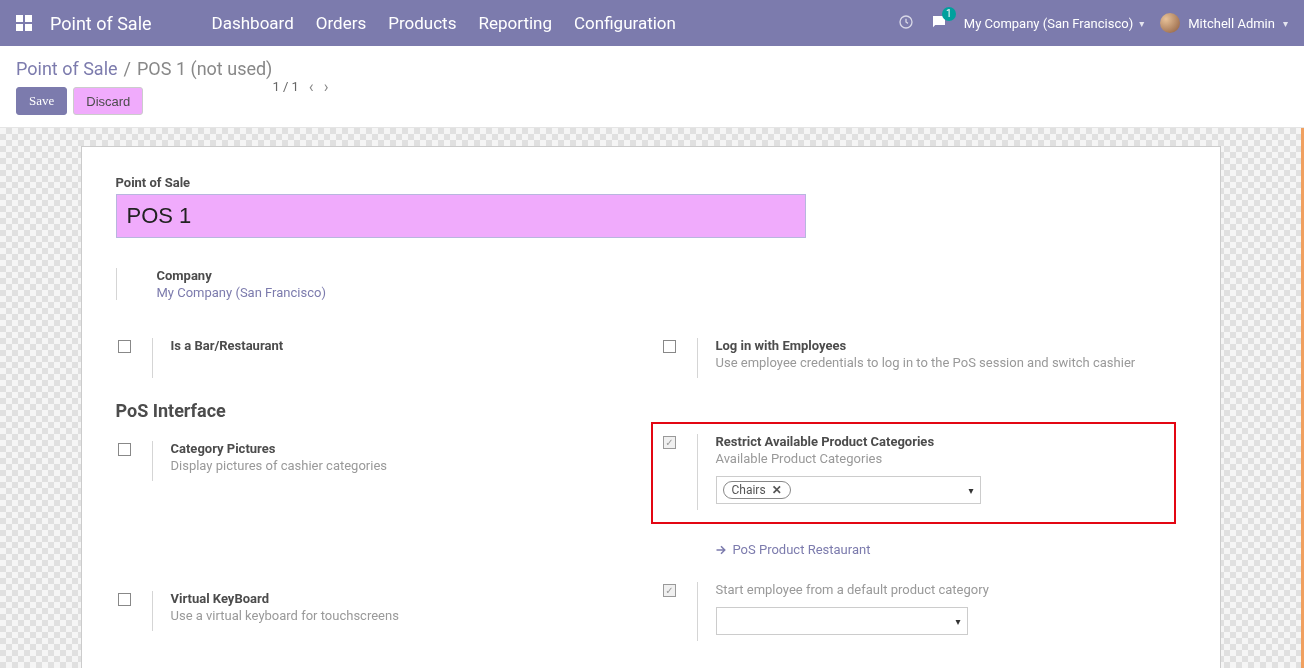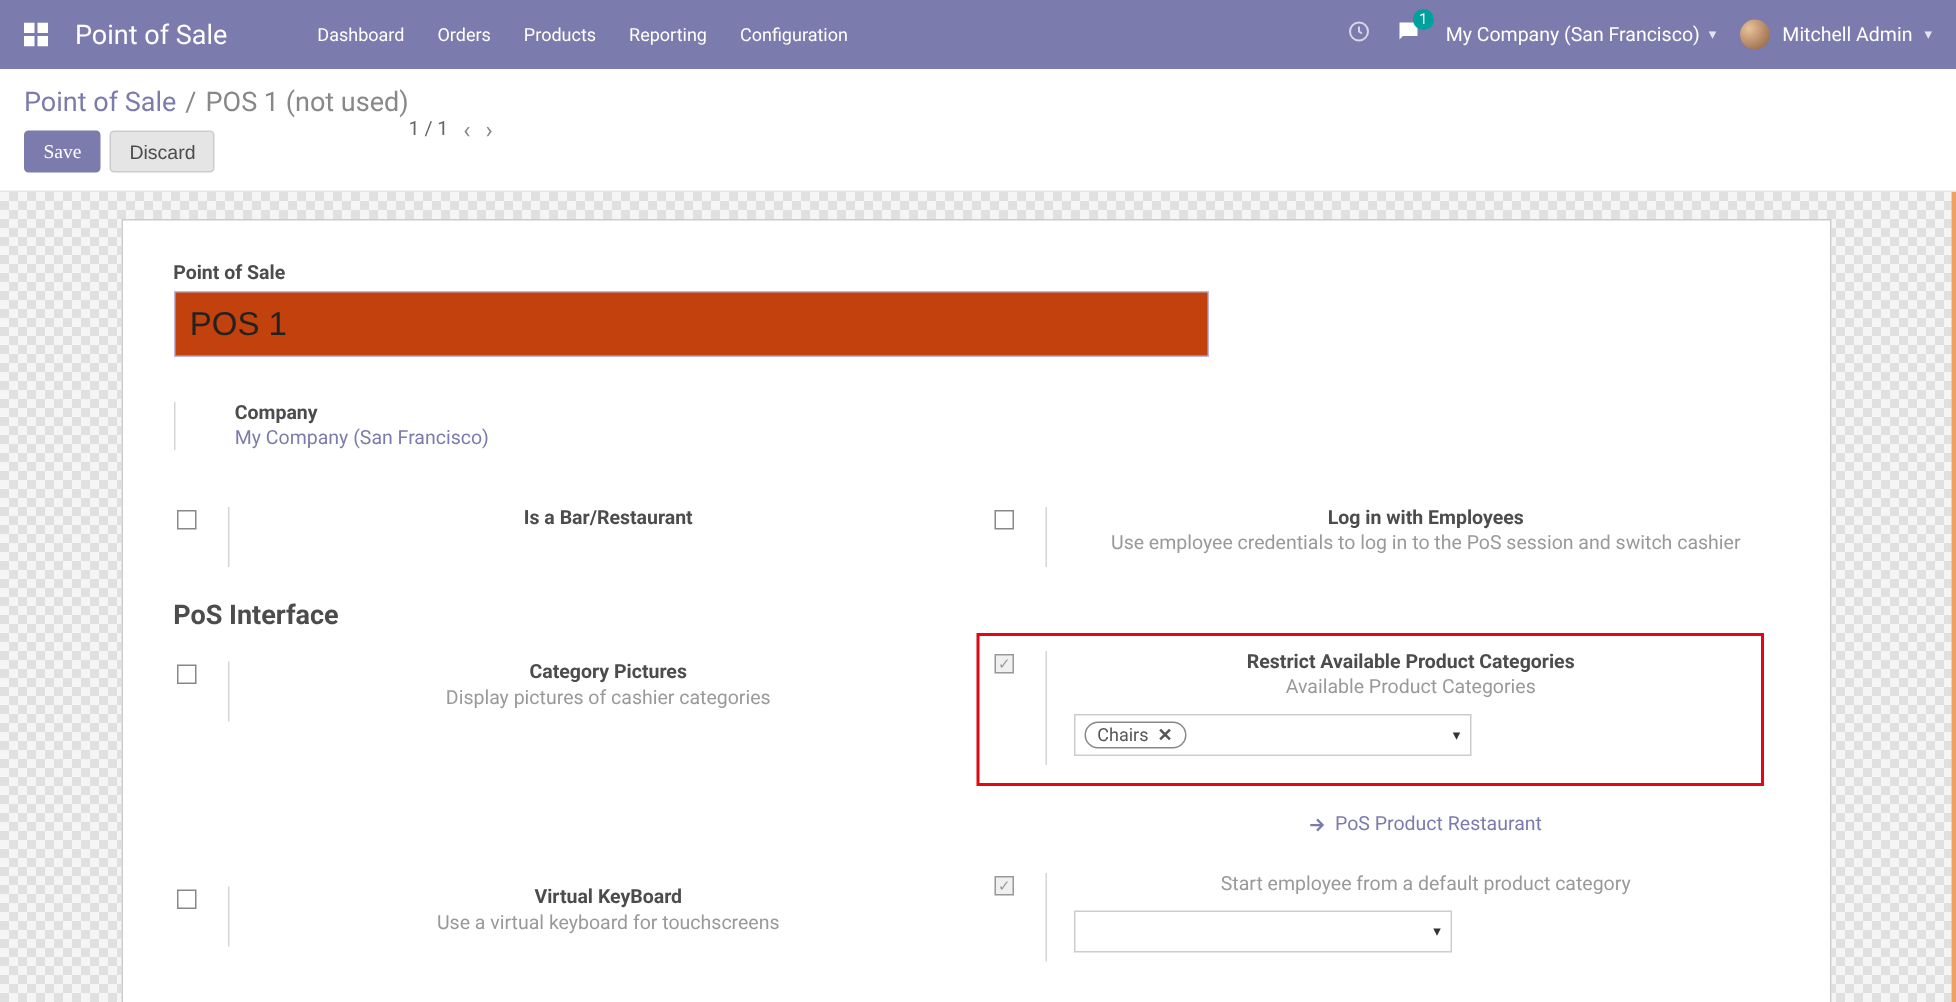--- a/index.html
+++ b/index.html
@@ -2,57 +2,57 @@
 <html><head>
 <meta charset="utf-8">
 <style>
 * { box-sizing: border-box; margin: 0; padding: 0; }
 body { font-family: -apple-system, BlinkMacSystemFont, "Segoe UI", Roboto, Helvetica, Arial, sans-serif; font-size: 13px; color: #4c4c4c; background: #fff; }
 .topbar { height: 46px; background: #7c7bad; color: #fff; display: flex; align-items: center; padding: 0 16px; }
 .apps-icon { width: 16px; height: 16px; display: inline-block; margin-right: 18px; }
 .apps-icon svg { fill: #fff; }
 .app-title { font-size: 18px; font-weight: 400; margin-right: 60px; }
 .nav-menu { display: flex; gap: 22px; flex: 1; }
-.nav-item { color: #fff; font-size: 12px; cursor: pointer; }
+.nav-item { color: #fff; font-size: 17px; cursor: pointer; }
 .topbar-right { display: flex; align-items: center; gap: 16px; }
 .clock-icon svg { width: 16px; height: 16px; stroke: rgba(255,255,255,0.7); fill: none; }
 .chat-area { position: relative; }
 .chat-icon svg { width: 18px; height: 18px; fill: #fff; }
 .chat-badge { position: absolute; top: -6px; right: -8px; background: #00a09d; color: #fff; font-size: 10px; min-width: 14px; height: 14px; border-radius: 7px; display: flex; align-items: center; justify-content: center; padding: 0 3px; }
 .company-select { font-size: 13px; cursor: pointer; display: flex; align-items: center; gap: 6px; }
 .user-menu { display: flex; align-items: center; gap: 8px; font-size: 13px; cursor: pointer; }
 .avatar { width: 20px; height: 20px; border-radius: 50%; background: radial-gradient(circle at 30% 30%, #e8c299, #8b5a3c); }
 .caret-down { font-size: 10px; opacity: 0.8; }
 
 .control-bar { display: flex; align-items: center; padding: 12px 16px; border-bottom: 1px solid #e5e5e5; min-height: 58px; }
 .breadcrumb { font-size: 18px; color: #7c7bad; display: flex; align-items: center; flex: 1; }
 .breadcrumb .sep { color: #888; margin: 0 6px; }
 .breadcrumb .current { color: #888; }
-.btn { display: inline-flex; align-items: center; padding: 5px 12px; border-radius: 3px; font-size: 13px; border: 1px solid #ccc; cursor: pointer; background: #e5e5e5; color: #4c4c4c; }
+.btn { display: inline-flex; align-items: center; padding: 5px 12px; border-radius: 3px; font-size: 13px; border: 1px solid #ccc; cursor: pointer; background: #f0abfc; color: #4c4c4c; }
 .btn-primary { background: #7c7bad; border-color: #7c7bad; color: #fff; font-family: Liberation Serif, serif; }
 .btn-row { display: flex; gap: 6px; margin-top: 8px; }
 .control-left { display: flex; flex-direction: column; }
 .pager { display: flex; align-items: center; gap: 10px; color: #666; font-size: 13px; }
 .pager .arrow { cursor: pointer; font-size: 16px; color: #888; }
 
 .canvas { background-image: repeating-conic-gradient(#e0e0e0 0 25%, #f5f5f5 0 50%); background-size: 12px 12px; padding: 18px 0 40px; border-right: 3px solid #f0a060; min-height: 560px; display: flex; justify-content: center; }
 .form-sheet { width: 1140px; background: #fff; border: 1px solid #ccc; padding: 28px 34px 40px; }
 
 .field-label { font-weight: 700; color: #4c4c4c; font-size: 13px; margin-bottom: 4px; }
-.pos-name-input { width: 690px; height: 44px; background: #c2410c; border: 1px solid #b8b6de; font-size: 22px; padding: 4px 10px; color: #222; }
+.pos-name-input { width: 690px; height: 44px; background: #f0abfc; border: 1px solid #b8b6de; font-size: 22px; padding: 4px 10px; color: #222; }
 
 .company-block { margin-top: 30px; padding-left: 40px; border-left: 1px solid #d5d5d5; margin-left: 0; margin-bottom: 30px; }
 .company-block .field-label { margin-bottom: 2px; }
 .company-link { color: #7c7bad; cursor: pointer; }
 
 .settings-grid { display: flex; gap: 20px; }
 .settings-col { flex: 1; }
 .setting-row { display: flex; gap: 18px; padding: 8px 0; }
 .setting-check { flex: 0 0 18px; display: flex; justify-content: center; padding-top: 2px; }
-.setting-body { flex: 1; border-left: 1px solid #d5d5d5; padding-left: 18px; padding-bottom: 6px; min-height: 40px; text-align: center; }
+.setting-body { flex: 1; border-left: 1px solid #d5d5d5; padding-left: 18px; padding-bottom: 6px; min-height: 40px; }
 .setting-title { font-weight: 700; color: #4c4c4c; margin-bottom: 2px; }
 .setting-desc { color: #999; font-size: 13px; }
 .checkbox-empty { width: 13px; height: 13px; border: 1px solid #888; display: inline-block; background: #fff; }
 .checkbox-checked { width: 13px; height: 13px; border: 1px solid #999; display: inline-flex; align-items: center; justify-content: center; background: #f0f0f0; color: #999; font-size: 10px; }
 
 .section-heading { font-size: 18px; font-weight: 700; color: #4c4c4c; margin: 14px 0 12px; }
 
 .highlight-box { border: 2.5px solid #e30613; padding: 10px 8px 12px 8px; margin-left: -10px; margin-right: 10px; }
 
 .tag-input { border: 1px solid #ccc; padding: 4px 6px; display: flex; align-items: center; justify-content: space-between; width: 265px; margin-top: 10px; background: #fff; min-height: 28px; }

